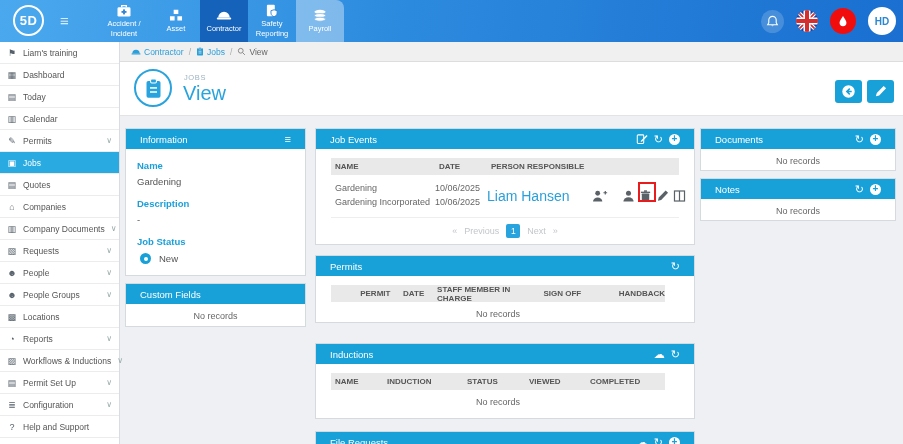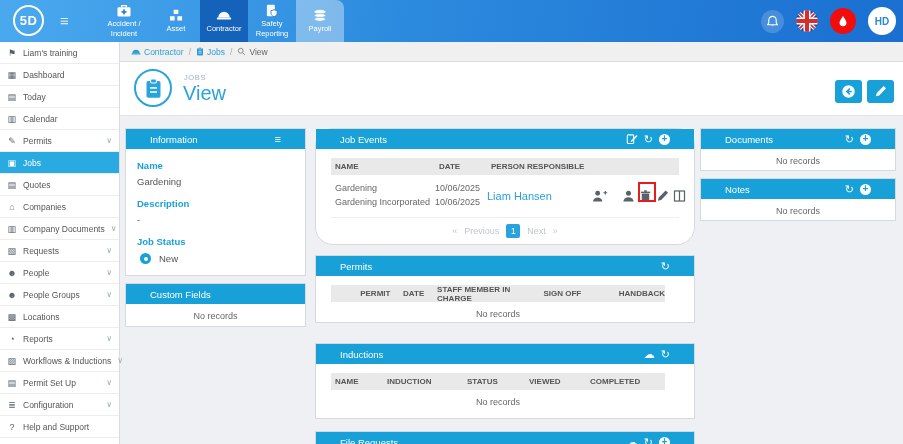--- a/index.html
+++ b/index.html
@@ -54,21 +54,21 @@
   .page-title { position:absolute; left:63px; top:20px; font-size:20px; color:#29a3dd; }
   .header-buttons { position:absolute; right:9px; top:18px; display:flex; gap:5px; }
   .hbtn { width:27px; height:23px; background:#18a0d8; border-radius:3px; display:flex;
           align-items:center; justify-content:center; cursor:pointer; }
 
   .content-bg { position:absolute; left:120px; top:116px; width:783px; height:328px; background:#eef0f3; z-index:1; }
 
   
   .panel { position:absolute; background:#fff; border:1px solid #d4dade; z-index:2; }
   .panel-header { height:20px; background:#18a0d8; color:#fff; font-size:9.5px; display:flex;
-                  align-items:center; padding:0 24px; }
+                  align-items:center; padding:0 14px; }
   .ph-icons { margin-left:auto; display:flex; align-items:center; gap:6px; }
   .ph-icons .gi { color:#fff; font-size:11px; line-height:1; cursor:pointer; }
   .plus-c { width:11px; height:11px; border-radius:50%; background:#fff; color:#18a0d8; font-size:10px;
             font-weight:bold; display:flex; align-items:center; justify-content:center; line-height:0; cursor:pointer; }
 
   .no-records { text-align:center; font-size:9px; color:#666; padding:7px 0; }
 
   
   .info-body { padding:9px 11px; }
   .f-label { color:#1b9fd9; font-weight:bold; font-size:9.5px; margin-top:11px; }
@@ -85,21 +85,21 @@
   .tbl-head span { padding-left:4px; }
 
   
   .je-body { padding:9px 15px 0 15px; position:relative; }
   .je-cols span:nth-child(1){ width:104px; } .je-cols span:nth-child(2){ width:52px; }
   .je-cols span:nth-child(3){ flex:1; }
   .je-row { display:flex; align-items:center; padding:7px 0 8px 4px; font-size:9px; color:#666;
             border-bottom:1px solid #eee; position:relative; }
   .je-row .c1 { width:100px; line-height:1.5; }
   .je-row .c2 { width:52px; line-height:1.5; }
-  .je-link { color:#2b9fd9; cursor:pointer; font-size:11px;text-align:right; }
+  .je-link { color:#2b9fd9; cursor:pointer; font-size:14px;text-align:right; }
   .row-actions { position:absolute; right:-7px; top:50%; transform:translateY(-50%);
                  display:flex; align-items:center; gap:4px; }
   .row-actions svg { width:13px; height:13px; cursor:pointer; }
   .ra-addperson { margin-right:10px; width:16px !important; }
   .pagination { display:flex; align-items:center; justify-content:center; gap:7px;
                 padding:6px 0 7px; font-size:9px; color:#c3c7cb; }
   .page-box { width:14px; height:14px; background:#29a3dd; color:#fff; display:flex; align-items:center;
               justify-content:center; font-size:8.5px; border-radius:2px; cursor:pointer; }
   .pag-link { cursor:pointer; }
 
@@ -366,21 +366,21 @@
   </div>
 </div>
 
 <div class="panel" style="left:125px; top:283px; width:181px; height:44px;">
   <div class="panel-header">
       <span>Custom Fields</span>
     </div>
   <div class="no-records">No records</div>
 </div>
 
-<div class="panel" style="left:315px; top:128px; width:380px; height:117px;border-radius:18px;">
+<div class="panel" style="left:315px; top:128px; width:380px; height:117px;">
   <div class="panel-header">
     <span>Job Events</span>
     <span class="ph-icons">
       <svg width="12" height="12" viewBox="0 0 14 14" style="cursor:pointer;">
           <rect x="1.5" y="2.2" width="7.5" height="10" rx="1" fill="none" stroke="#fff" stroke-width="1.2"></rect>
           <path d="M6 8.8 L12.3 2.4 l1.2 1.2 L7.2 10 l-1.8.6 z" fill="#fff"></path>
         </svg>
       <span class="gi">↻</span>
       <span class="plus-c">+</span>
     </span>

